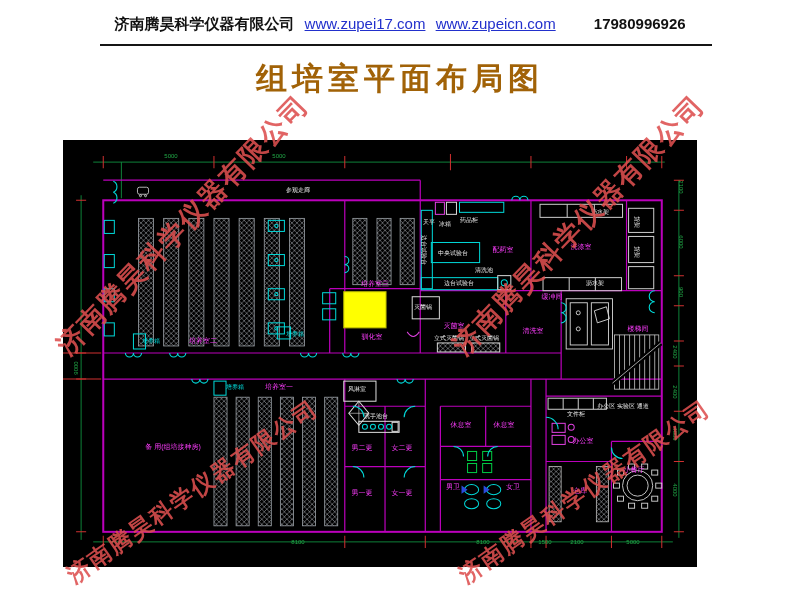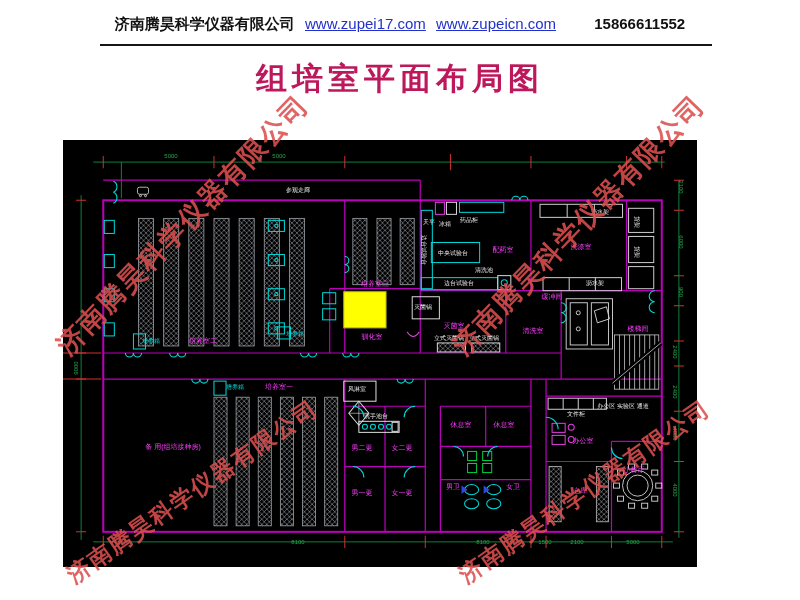--- a/index.html
+++ b/index.html
@@ -5,21 +5,21 @@
   html,body{margin:0;padding:0;background:#ffffff;overflow:hidden;}
   #page{position:relative;width:800px;height:600px;background:#ffffff;overflow:hidden;
         font-family:"Liberation Sans","DejaVu Sans",sans-serif;}
   
   .header{position:absolute;top:15px;left:0;width:100%;text-align:center;font-size:15px;color:#111;}
   .header .co{font-weight:700;}
   .header a{color:#2230cc;text-decoration:underline;margin-left:6px;}
   .header .ph{margin-left:34px;font-weight:600;}
   .rule{position:absolute;left:100px;top:44px;width:612px;height:2px;background:#151515;}
   .title{position:absolute;top:58px;left:0;width:100%;text-align:center;font-size:31px;
-         font-weight:700;letter-spacing:5px;color:#be185d;}
+         font-weight:700;letter-spacing:5px;color:#a16207;}
   
   #plan{position:absolute;left:63px;top:140px;width:634px;height:427px;background:#000;}
   #plan svg{position:absolute;left:0;top:0;}
   #labels{position:absolute;left:0;top:0;width:634px;height:427px;}
   .pl{position:absolute;white-space:nowrap;line-height:1;transform:translate(-50%,-50%);}
   .pl.room{color:#ff3dff;font-size:7px;}
   .pl.eq{color:#ededed;font-size:6px;}
   .pl.cy{color:#00e0e0;font-size:6px;}
   .pl.dim{color:#21a947;font-size:6px;}
   
@@ -28,21 +28,21 @@
 </style>
 </head>
 <body>
 
 <div id="page">
 
   <div class="header">
     <span class="co">济南腾昊科学仪器有限公司</span>
     <a href="#">www.zupei17.com</a>
     <a href="#">www.zupeicn.com</a>
-    <span class="ph">15866611552</span>
+    <span class="ph">17980996926</span>
   </div>
   <div class="rule"></div>
   <div class="title">组培室平面布局图</div>
 
   <div id="plan">
     <svg width="634" height="427" viewBox="0 0 630 425" preserveAspectRatio="none">
       <defs>
         <pattern id="hx" width="5" height="5" patternUnits="userSpaceOnUse">
           <path d="M0,5 L5,0 M0,0 L5,5" stroke="#8f9398" stroke-width="0.6" fill="none"></path>
         </pattern>

